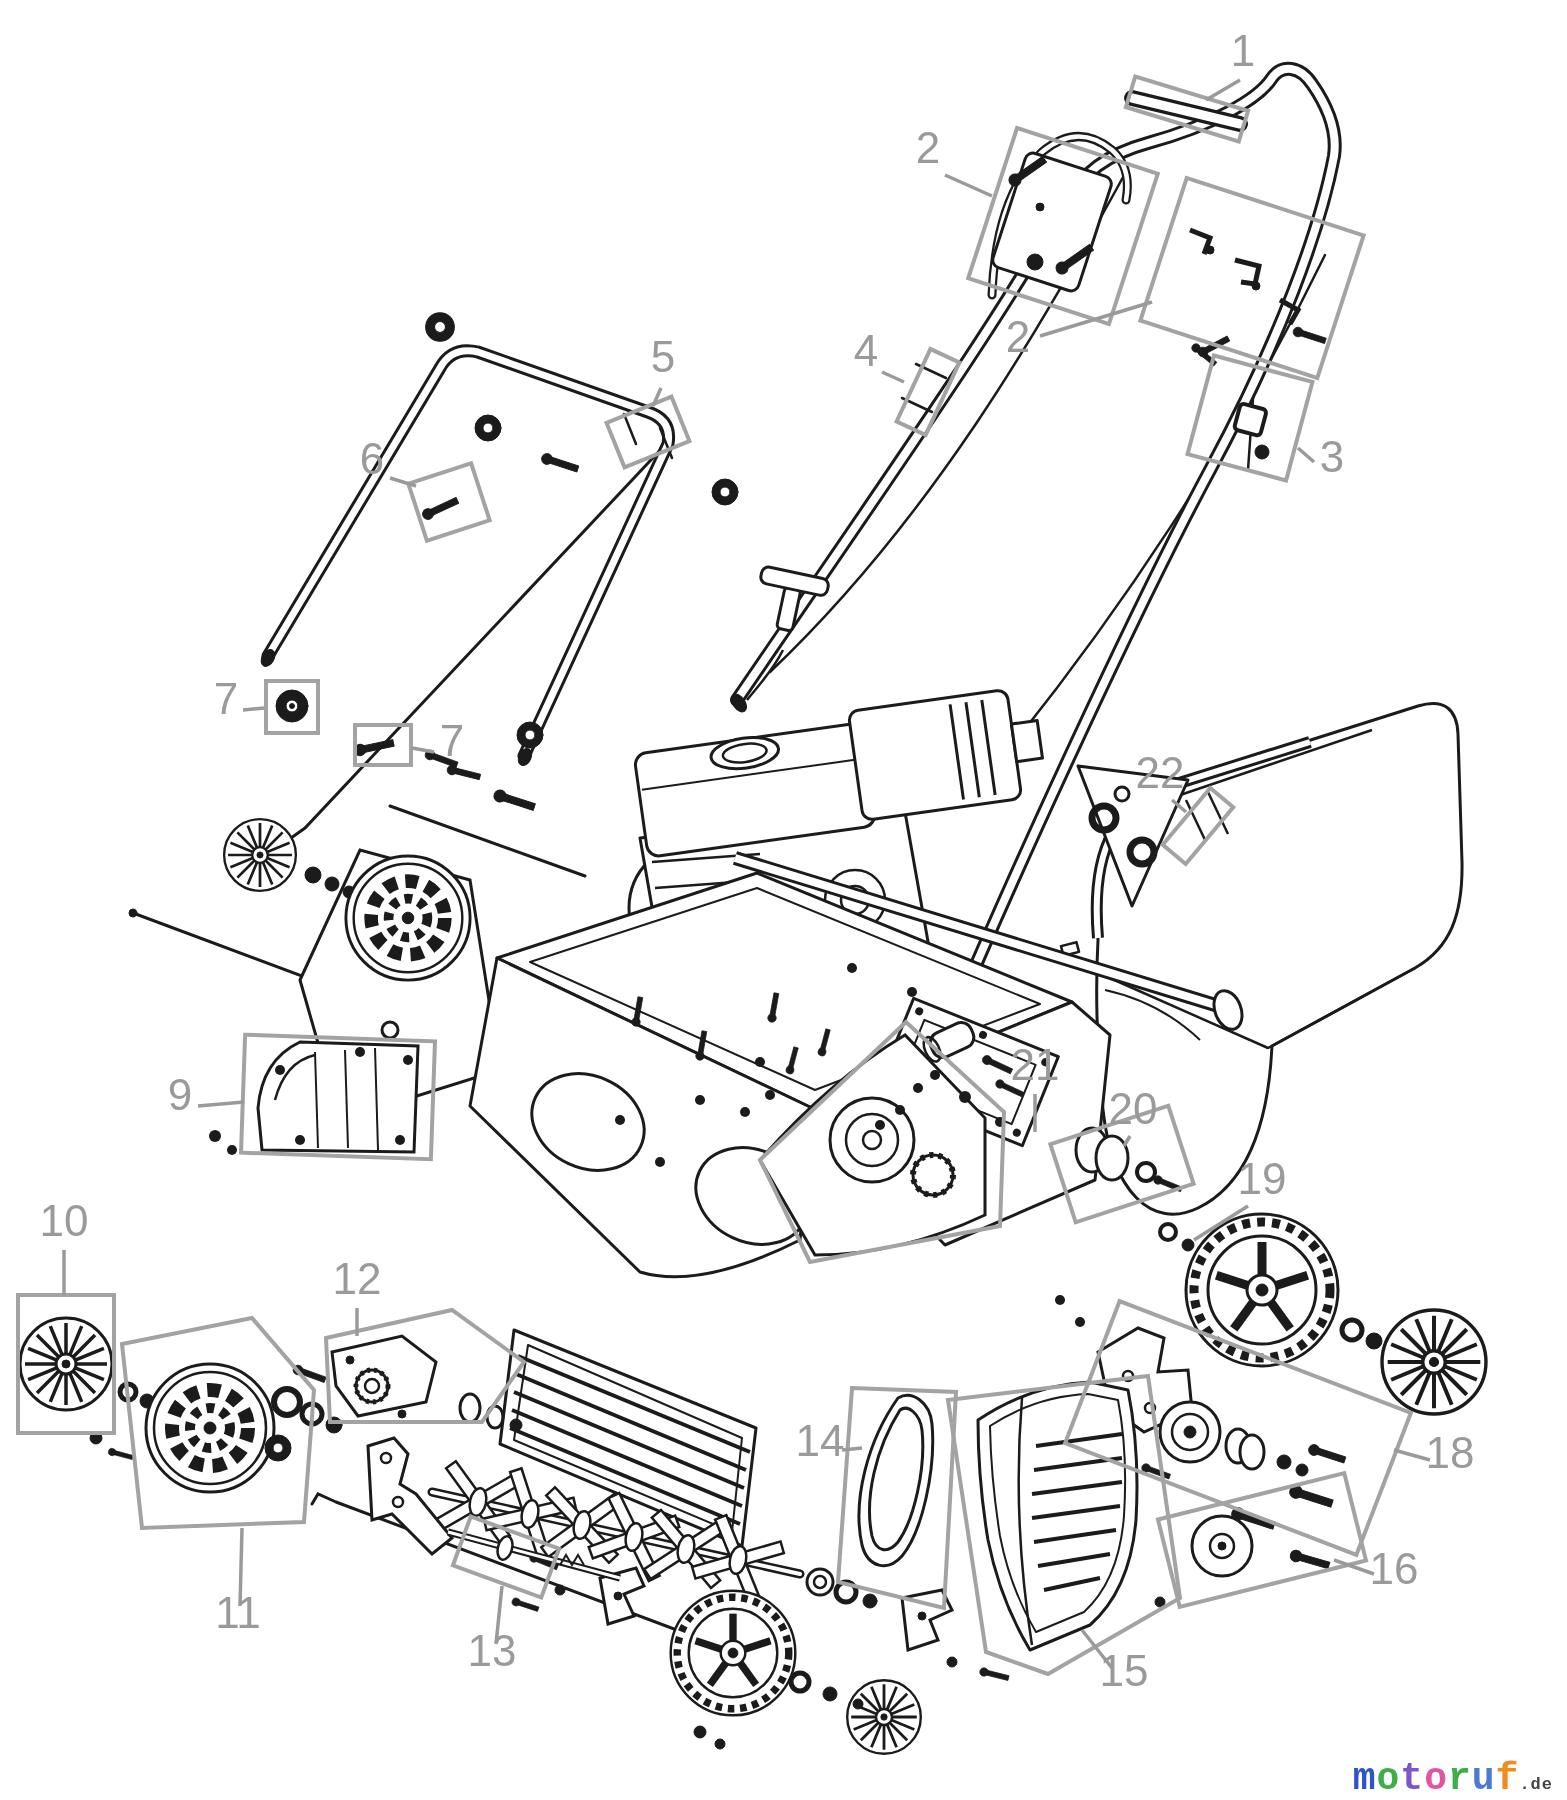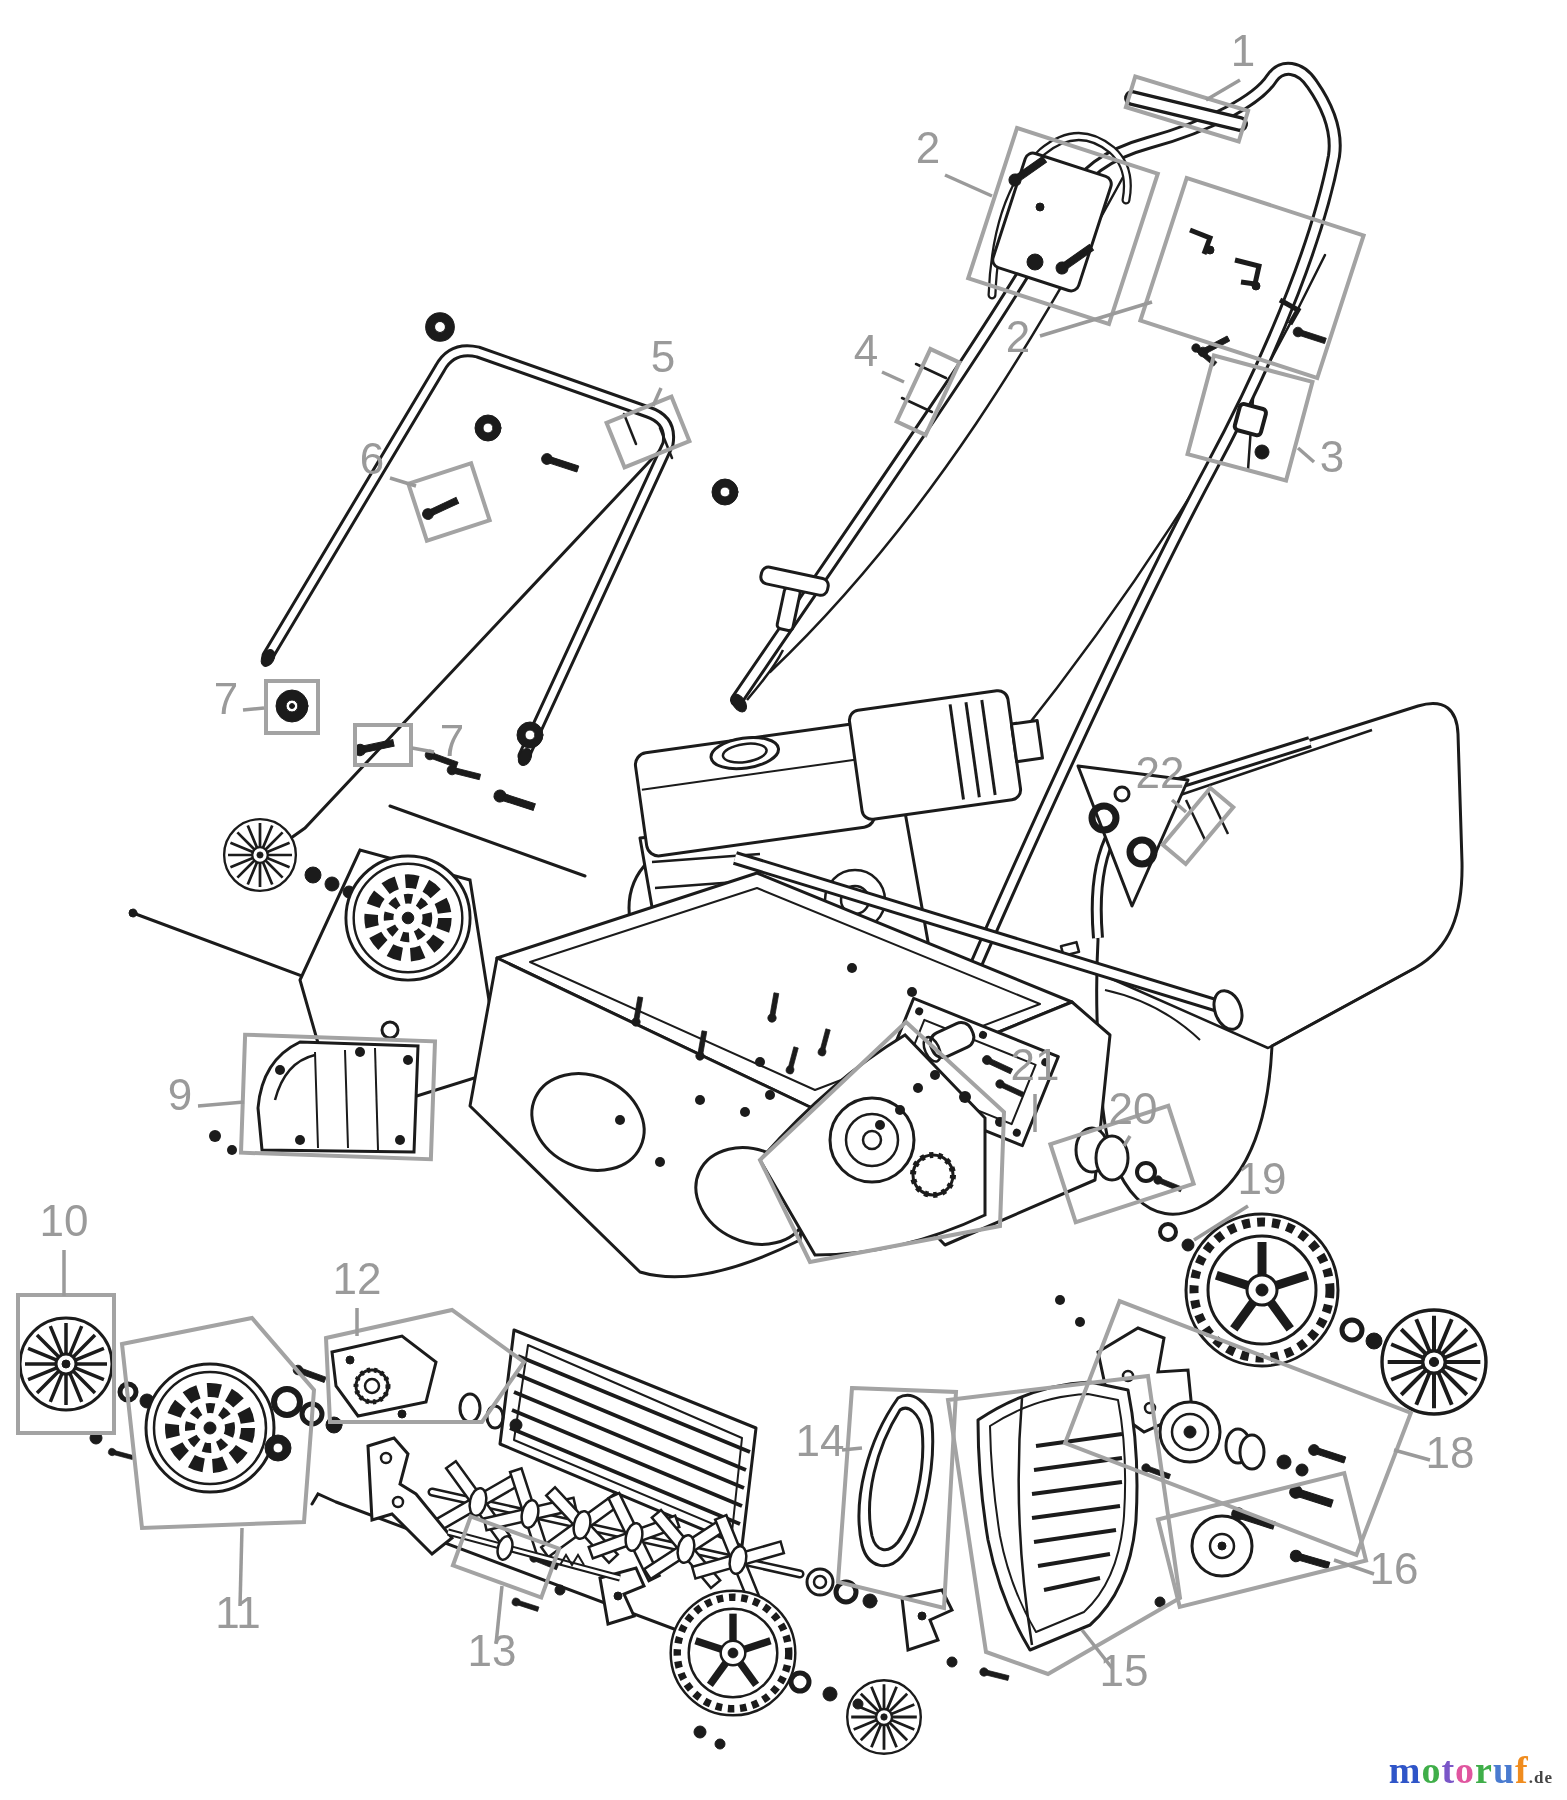--- a/index.html
+++ b/index.html
@@ -1,20 +1,20 @@
 <!DOCTYPE html>
 <html><head>
 <meta charset="utf-8">
 <style>
   html,body{margin:0;padding:0;background:#ffffff;}
   .page{position:relative;width:1567px;height:1800px;background:#ffffff;overflow:hidden;
         font-family:"Liberation Sans",sans-serif;}
   svg{position:absolute;left:0;top:0;}
-  .watermark{position:absolute;right:14px;bottom:8px;
-     font-family:Liberation Serif, serif;font-weight:bold;
+  .watermark{position:absolute;right:14px;bottom:0;
+     font-family:Liberation Mono, monospace;font-weight:bold;
      font-size:38px;letter-spacing:1px;user-select:none;}
   .watermark .tld{font-size:17px;font-weight:bold;}
 </style>
 </head>
 <body>
 
 <div class="page">
 <svg width="1567" height="1800" viewBox="0 0 1567 1800">
   <defs>
     <g id="disc">

